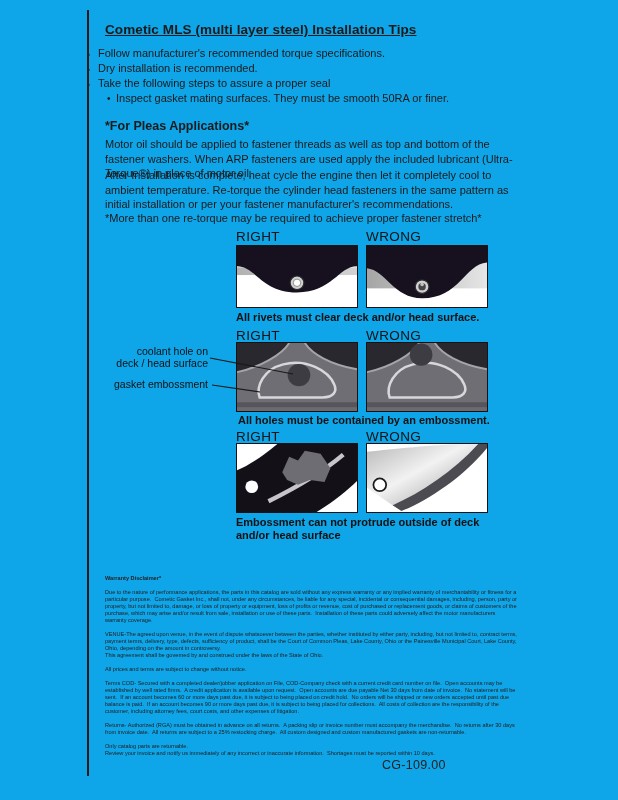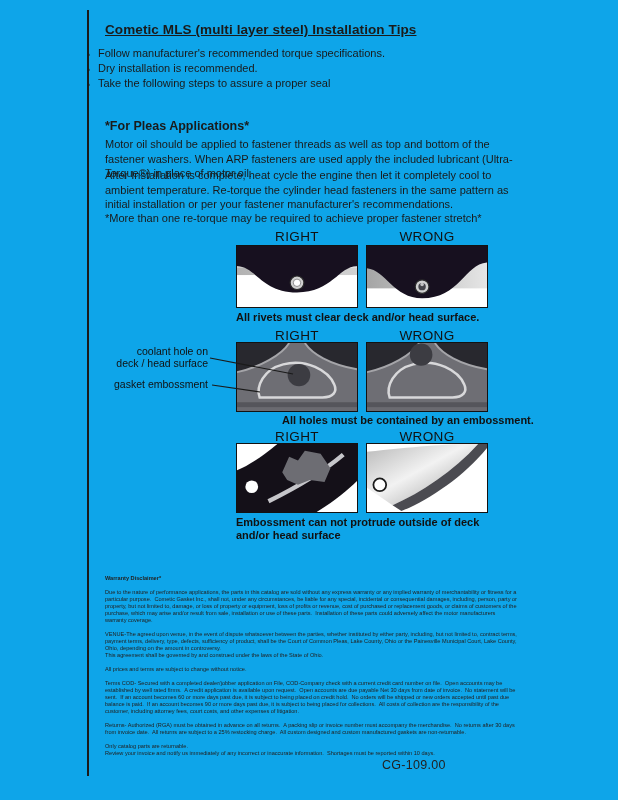--- a/index.html
+++ b/index.html
@@ -19,21 +19,21 @@
   .bullet { position:relative; padding-left:9px; }
   .bullet::before { content:"◦"; position:absolute; left:-2px; top:0.5px; font-size:10px; }
   .sub-bullet { position:relative; margin-left:18px; padding-left:9px; }
   .sub-bullet::before { content:"•"; position:absolute; left:0; top:0; font-size:10px; }
 
   .diesel-heading { position:absolute; left:105px; top:119px; font-size:12.5px; font-weight:bold; }
   .diesel-p1 { position:absolute; left:105px; top:137px; width:418px; font-size:11px; line-height:14.5px; }
   .diesel-p2 { position:absolute; left:105px; top:168px; width:418px; font-size:11px; line-height:14.5px; }
   .diesel-note { position:absolute; left:105px; top:212px; width:418px; font-size:11px; }
 
-  .fig-label { position:absolute; width:122px; text-align:center; font-size:13.5px; letter-spacing:0.4px; color:#111; }
+  .fig-label { position:absolute; width:122px; font-size:13.5px; letter-spacing:0.4px; color:#111; }
   .panel { position:absolute; width:122px; border:1.8px solid #121212; background:#fff; }
   .panel svg { display:block; width:100%; height:100%; }
   .fig-caption { position:absolute; font-size:11px; font-weight:bold; line-height:12.5px; color:#111; }
 
   .anno { position:absolute; left:90px; width:118px; text-align:right; font-size:10.5px; line-height:11.5px; color:#111; }
   .pointer-lines { position:absolute; left:90px; top:340px; width:220px; height:60px; pointer-events:none; }
 
   .legal { position:absolute; left:105px; top:575px; width:412px; font-size:5.6px; line-height:7px; color:#222; }
   .legal-h { font-weight:bold; margin-bottom:7px; white-space:pre-wrap; }
   .legal-p { margin-bottom:7px; white-space:pre-wrap; }
@@ -47,20 +47,21 @@
 <div class="page">
 
   <div class="vrule"></div>
 
   <div class="title">Cometic MLS (multi layer steel) Installation Tips</div>
 
   <div class="bullets">
     <div class="bullet">Follow manufacturer's recommended torque specifications.</div>
     <div class="bullet">Dry installation is recommended.</div>
     <div class="bullet">Take the following steps to assure a proper seal</div>
+    <div class="sub-bullet">Inspect gasket mating surfaces.  They must be smooth 50RA or finer.</div>
   </div>
 
   <div class="diesel-heading">*For Pleas Applications*</div>
   <div class="diesel-p1">Motor oil should be applied to fastener threads as well as top and bottom of the fastener washers. When ARP fasteners are used apply the included lubricant (Ultra-Torque®) in place of motor oil.</div>
   <div class="diesel-p2">After Installation is complete, heat cycle the engine then let it completely cool to ambient temperature. Re-torque the cylinder head fasteners in the same pattern as initial installation or per your fastener manufacturer's recommendations.</div>
   <div class="diesel-note">*More than one re-torque may be required to achieve proper fastener stretch*</div>
 
   <div class="fig-label" style="left:236px; top:229px;">RIGHT</div>
   <div class="fig-label" style="left:366px; top:229px;">WRONG</div>
 
@@ -137,21 +138,21 @@
   </div>
   <div class="anno" style="top:379px;">
     <div>gasket embossment</div>
   </div>
 
   <svg class="pointer-lines" viewBox="0 0 220 60">
     <line x1="120" y1="18" x2="203" y2="34" stroke="#1a1a1a" stroke-width="1.1"></line>
     <line x1="122" y1="45" x2="170" y2="52" stroke="#1a1a1a" stroke-width="1.1"></line>
   </svg>
 
-  <div class="fig-caption" style="left:238px; top:414px;margin-left:44px;">All holes must be contained by an embossment.</div>
+  <div class="fig-caption" style="left:238px; top:414px;">All holes must be contained by an embossment.</div>
 
   <div class="fig-label" style="left:236px; top:429px;">RIGHT</div>
   <div class="fig-label" style="left:366px; top:429px;">WRONG</div>
 
   <div class="panel" style="left:236px; top:443px; height:70px;">
     <svg viewBox="0 0 122 70" preserveAspectRatio="none">
       <rect x="0" y="0" width="122" height="70" fill="#141018"></rect>
       <path d="M0,0 H41 C27,12 12,22 0,27 Z" fill="#ffffff"></path>
       <path d="M122,70 H81 C97,60 112,48 122,38 Z" fill="#ffffff"></path>
       <path d="M32,59 C60,45 87,29 108,11" fill="none" stroke="#c6c6ca" stroke-width="4.5"></path>

